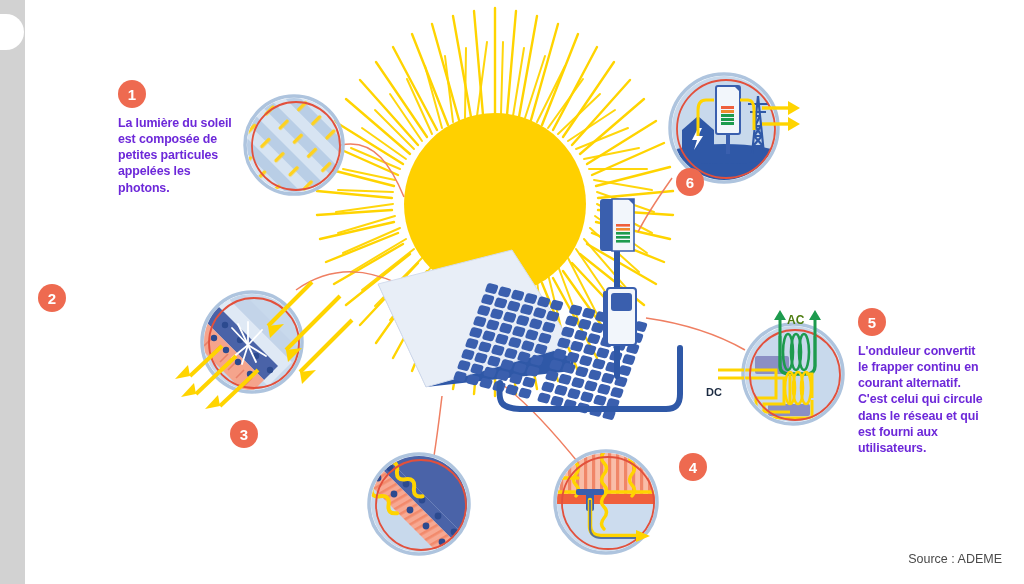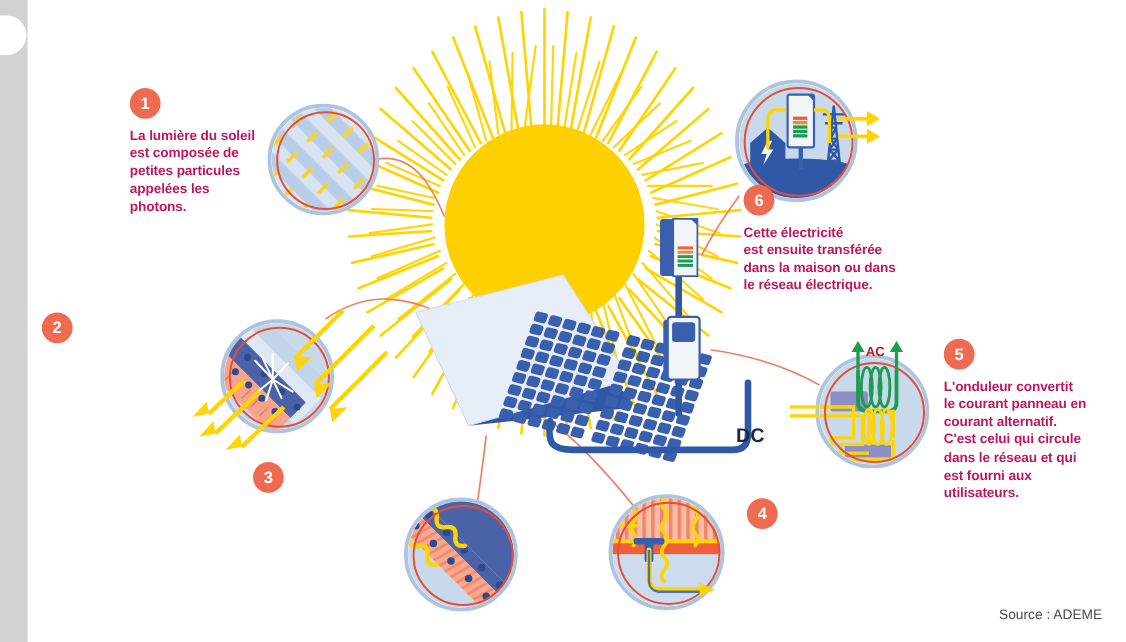--- a/index.html
+++ b/index.html
@@ -28,21 +28,21 @@
     width:28px;height:28px;border-radius:50%;
     background:#ee6a50;color:#ffffff;
     font-size:15px;font-weight:bold;
     display:flex;align-items:center;justify-content:center;
     line-height:1;
   }
   .step-text{
     margin-top:7px;
     font-size:12.4px;
     font-weight:bold;
-    color:#be185d;
+    color:#6d28d9;
     line-height:1.30;
     white-space:pre-line;
     letter-spacing:-0.1px;
   }
 
   .source{
     position:absolute;right:22px;bottom:18px;
     font-size:12.5px;color:#4a4a4a;font-weight:normal;
     font-family:"Liberation Sans", sans-serif;
     margin-top:16px;
@@ -651,34 +651,30 @@
     <div class="badge">3</div>
   </div>
 
   <div class="step" style="left:679px;top:453px;width:135px;">
     <div class="badge">4</div>
   </div>
 
   <div class="step" style="left:858px;top:308px;width:150px;">
     <div class="badge">5</div>
     <div class="step-text">L'onduleur convertit
-le courant panneau en
+le frapper continu en
 courant alternatif.
 C'est celui qui circule
 dans le réseau et qui
 est fourni aux
 utilisateurs.</div>
   </div>
 
   <div class="step" style="left:676px;top:168px;width:160px;">
     <div class="badge">6</div>
-    <div class="step-text">Cette électricité
-est ensuite transférée
-dans la maison ou dans
-le réseau électrique.</div>
   </div>
 
-  <div style="position:absolute;left:787px;top:313px;font-size:12px;font-weight:bold;color:#b91c1c;">AC</div>
-  <div style="position:absolute;left:669px;top:386px;font-size:18px;font-weight:bold;color:#1b2a41;">DC</div>
+  <div style="position:absolute;left:787px;top:313px;font-size:12px;font-weight:bold;color:#4d7c0f;">AC</div>
+  <div style="position:absolute;left:706px;top:386px;font-size:11px;font-weight:bold;color:#1b2a41;">DC</div>
 
   <div class="source">Source : ADEME</div>
 
 </div>
 
 </body></html>

